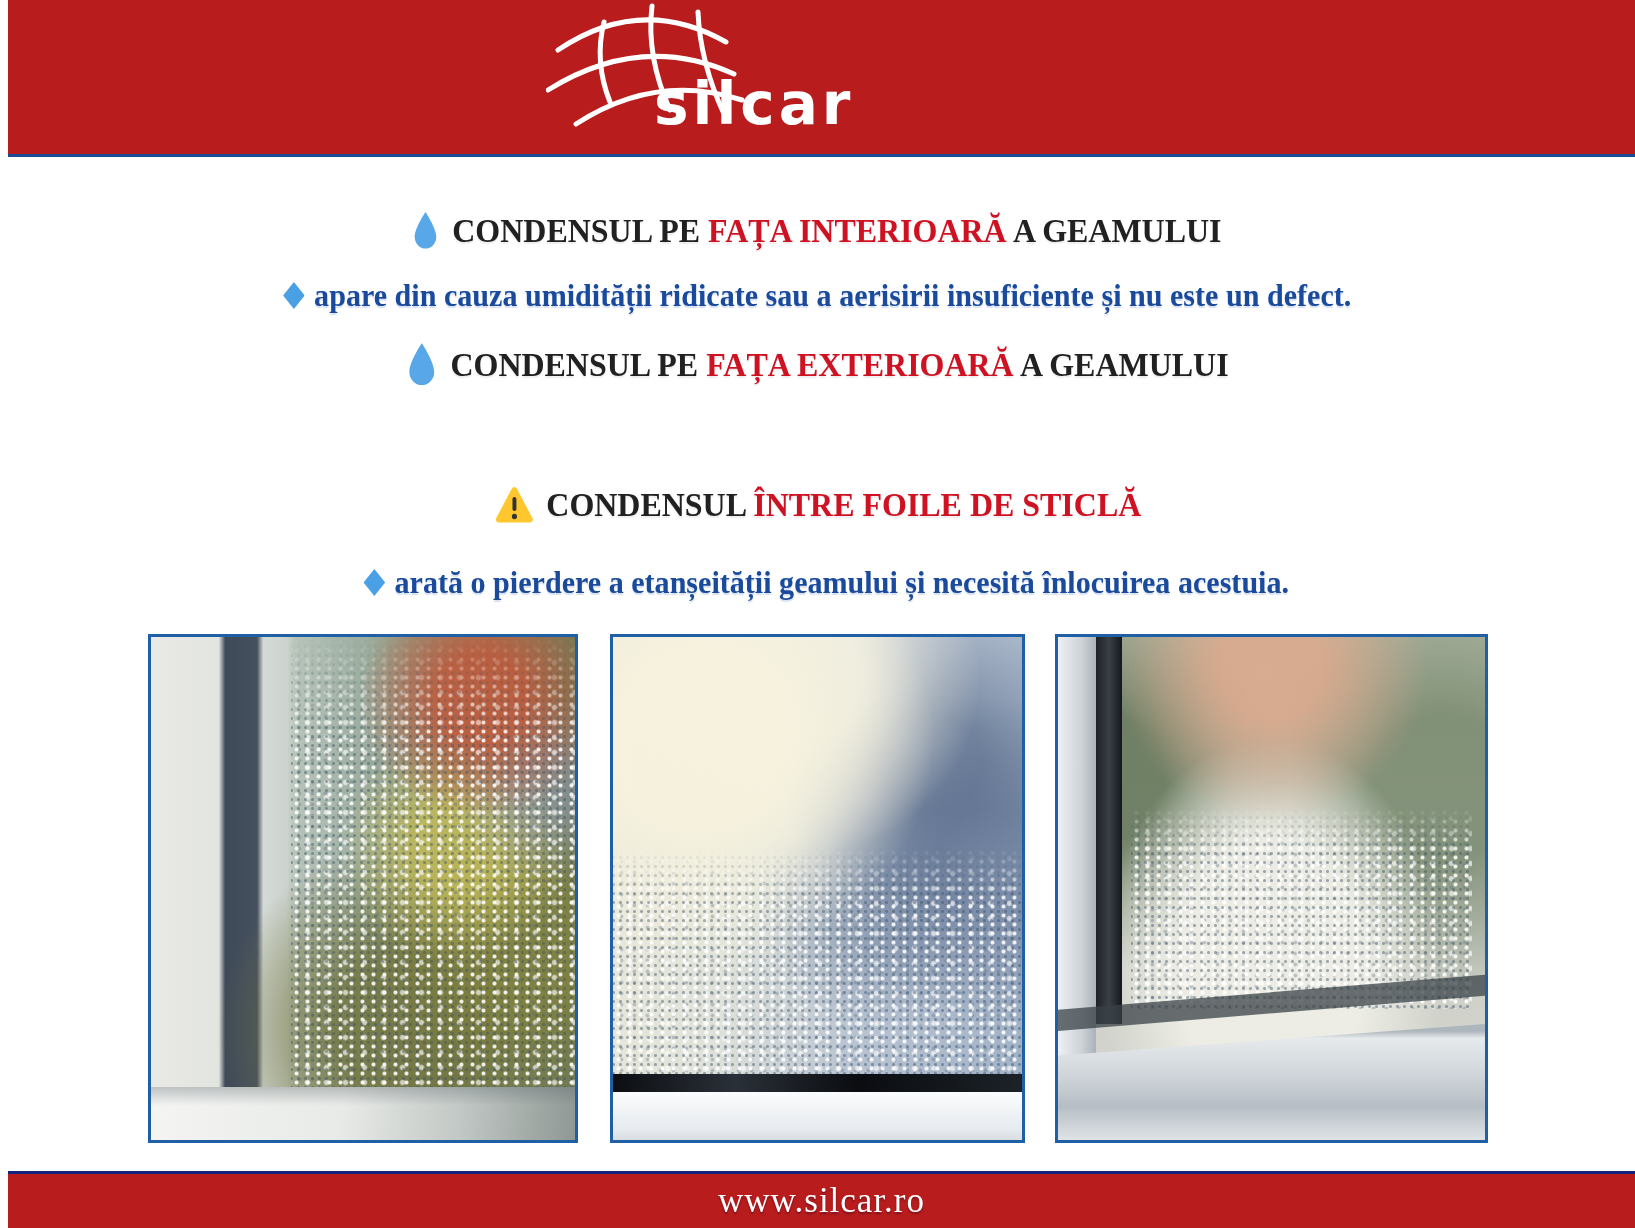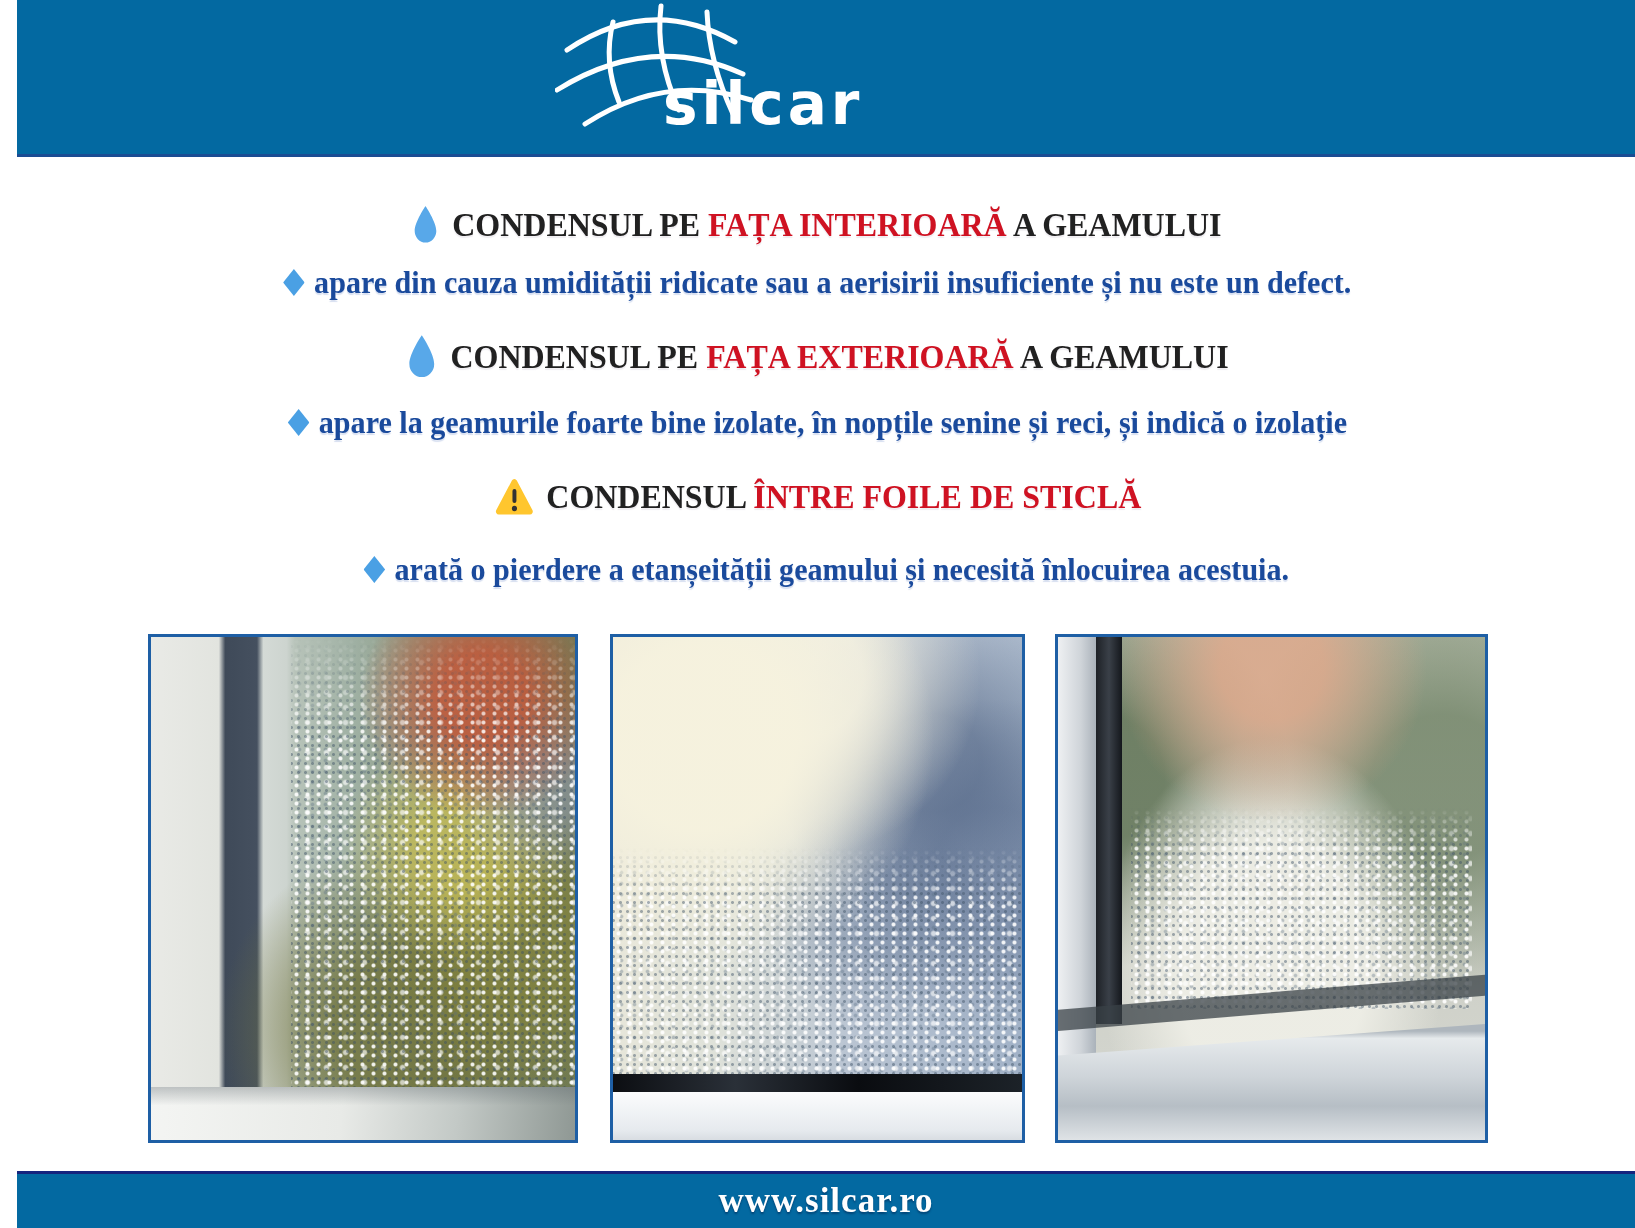--- a/index.html
+++ b/index.html
@@ -1,30 +1,30 @@
 <!DOCTYPE html>
 <html><head>
 <meta charset="utf-8">
 <style>
   html,body{margin:0;padding:0;background:#ffffff;}
   .page{position:relative;width:1635px;height:1228px;background:#ffffff;overflow:hidden;
         font-family:"Liberation Serif", serif;}
 
   
-  .bar{position:absolute;left:17px;right:0;background:#0369a1;}
+  .bar{position:absolute;left:8px;right:0;background:#b91c1c;}
   .header{top:0;height:157px;border-bottom:3px solid #1A4C93;box-sizing:border-box;}
   .footer{top:1171px;height:57px;border-top:3px solid #15257E;box-sizing:border-box;
           display:flex;align-items:center;justify-content:center;}
-  .footer-url{color:#ffffff;font-size:35px;font-weight:700;letter-spacing:1px;
+  .footer-url{color:#ffffff;font-size:35px;font-weight:400;letter-spacing:1px;
               text-shadow:0 2px 2px rgba(0,0,40,.35);}
 
   .logo-svg{position:absolute;left:538px;top:2px;}
 
   
-  .row{position:absolute;left:0;right:0;display:flex;justify-content:center;align-items:flex-start;}
+  .row{position:absolute;left:0;right:0;display:flex;justify-content:center;align-items:flex-end;}
   .row-inner{display:flex;align-items:center;transform:scaleX(.94);transform-origin:center;}
   .seg{white-space:pre;font-weight:700;}
   .h-seg{font-size:34px;color:#212121;text-shadow:0 2px 1px rgba(160,150,170,.18);}
   .red{color:#CF1222;}
   .b-seg{font-size:32px;color:#1A4A9C;text-shadow:0 2px 1px rgba(110,140,200,.28);}
   .icon{display:inline-flex;align-items:center;}
   .drop-icon{margin-right:15px;}
   .warn-icon{margin-right:12px;}
   .diamond-icon{width:23px;height:27px;background:#4AA0E4;margin-right:10px;flex:none;
                 clip-path:polygon(50% 0,100% 50%,50% 100%,0 50%);}
@@ -137,26 +137,20 @@
         <svg width="31" height="46" viewBox="0 0 27 40">
             <path d="M13.5 1 C13.5 1 2 17 2 26 a11.5 11.5 0 0 0 23 0 C25 17 13.5 1 13.5 1 Z" fill="#58A8E9"></path>
           </svg>
       </span>
       <span class="seg h-seg">CONDENSUL PE </span>
       <span class="seg h-seg red">FAȚA EXTERIOARĂ</span>
       <span class="seg h-seg"> A GEAMULUI</span>
     </div>
   </div>
 
-  <div class="row" style="top:404px;height:52px;">
-    <div class="row-inner">
-      <span class="diamond-icon"></span>
-      <span class="seg b-seg">apare la geamurile foarte bine izolate, în nopțile senine și reci, și indică o izolație</span>
-    </div>
-  </div>
 
 
   <div class="row" style="top:476px;height:50px;font-family:Liberation Serif, serif;">
     <div class="row-inner">
       <span class="icon warn-icon">
         <svg width="44" height="42" viewBox="0 0 44 42">
           <path d="M19.4 4.5 a3 3 0 0 1 5.2 0 l16.6 29.5 a3 3 0 0 1 -2.6 4.5 h-33.2 a3 3 0 0 1 -2.6 -4.5 Z" fill="#FFC62E"></path>
           <rect x="20" y="13" width="4.2" height="14" rx="2.1" fill="#333333"></rect>
           <circle cx="22.1" cy="32.5" r="2.7" fill="#333333"></circle>
         </svg>

